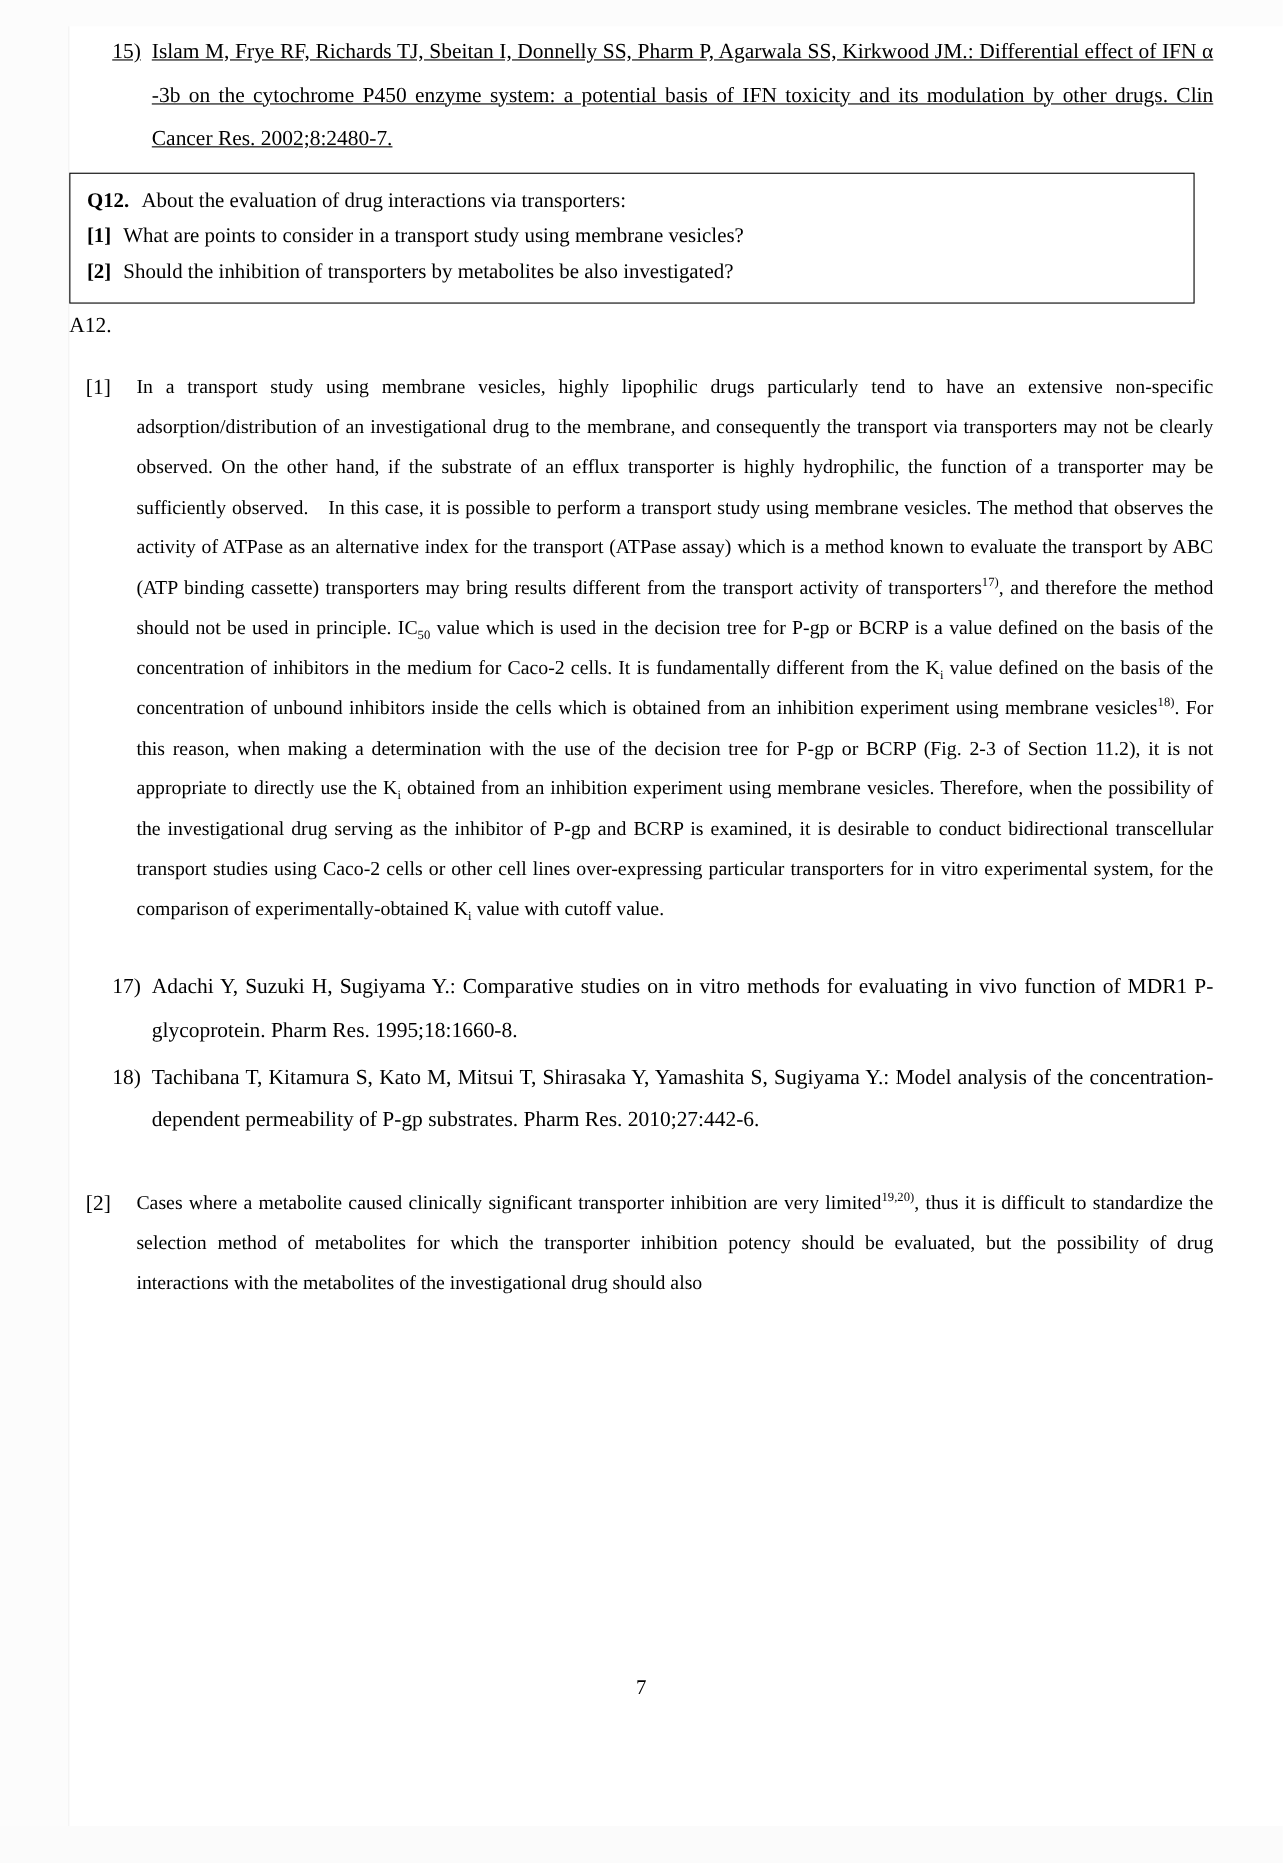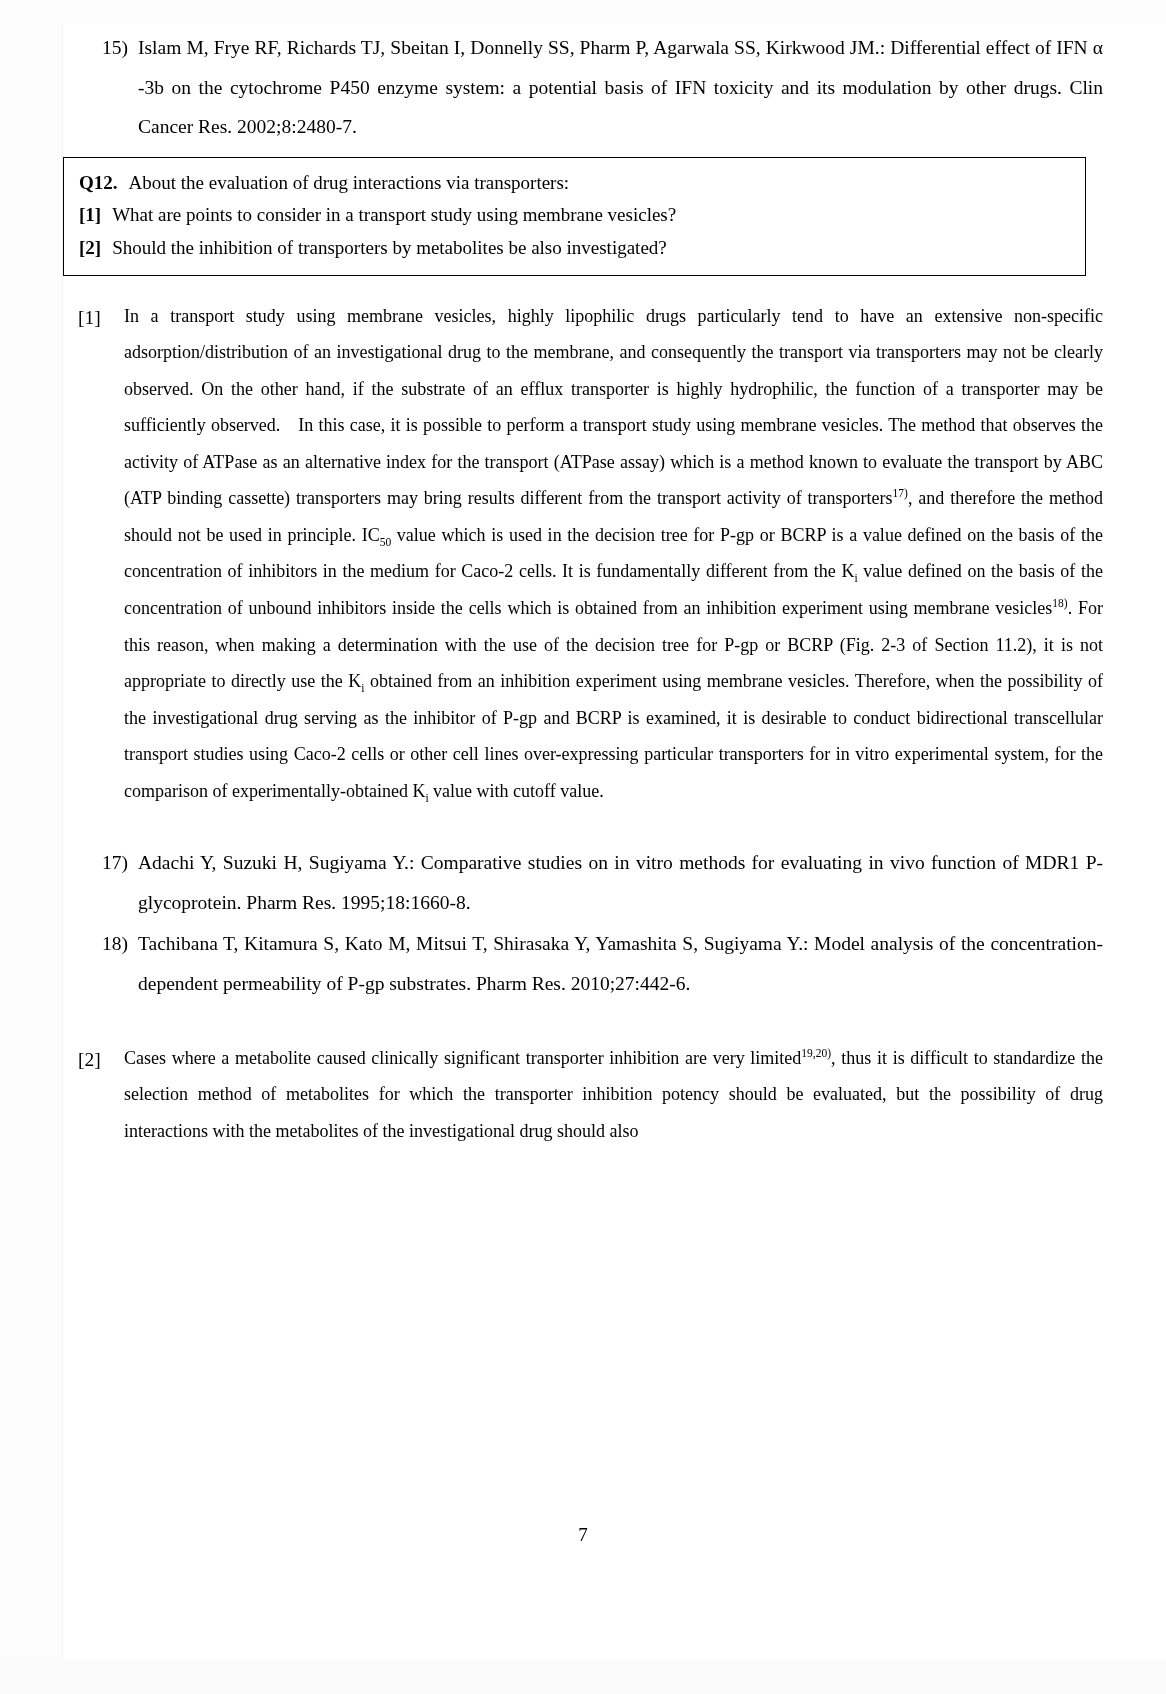--- a/index.html
+++ b/index.html
@@ -74,21 +74,21 @@
     box-sizing: border-box;
   }
   .ref-body {
     flex: 1 1 auto;
     text-align: justify;
     text-justify: inter-word;
     hyphens: none;
   }
 
   .ref-top { margin-left: 23px; margin-top: 0; }
-  .ref-top .ref-item { margin-bottom: 2px; }
+  .ref-top .ref-item { margin-bottom: 2px; text-decoration: underline; }
 
   
   .section-heading {
     font-size: 18.5px;
     line-height: 1.4;
     margin-top: 36px;
     margin-left: 0;
     letter-spacing: 0.1px;
   }
 
@@ -200,20 +200,21 @@
       <div class="qbox-row">
         <span class="qbox-label">[1]</span>
         <span class="qbox-text">What are points to consider in a transport study using membrane vesicles?</span>
       </div>
       <div class="qbox-row">
         <span class="qbox-label">[2]</span>
         <span class="qbox-text">Should the inhibition of transporters by metabolites be also investigated?</span>
       </div>
     </div>
 
+    <div class="a-label">A12.</div>
 
     <div class="ans-block">
       <span class="ans-label">[1]</span>
       <span class="ans-text"><span>In a transport study using membrane vesicles, highly lipophilic drugs particularly tend to have an extensive non-specific adsorption/distribution of an investigational drug to the membrane, and consequently the transport via transporters may not be clearly observed. On the other hand, if the substrate of an efflux transporter is highly hydrophilic, the function of a transporter may be sufficiently observed. In this case, it is possible to perform a transport study using membrane vesicles. The method that observes the activity of ATPase as an alternative index for the transport (ATPase assay) which is a method known to evaluate the transport by ABC (ATP binding cassette) transporters may bring results different from the transport activity of transporters</span><sup>17)</sup><span>, and therefore the method should not be used in principle. IC</span><sub>50</sub><span> value which is used in the decision tree for P-gp or BCRP is a value defined on the basis of the concentration of inhibitors in the medium for Caco-2 cells. It is fundamentally different from the K</span><sub>i</sub><span> value defined on the basis of the concentration of unbound inhibitors inside the cells which is obtained from an inhibition experiment using membrane vesicles</span><sup>18)</sup><span>. For this reason, when making a determination with the use of the decision tree for P-gp or BCRP (Fig. 2-3 of Section 11.2), it is not appropriate to directly use the K</span><sub>i</sub><span> obtained from an inhibition experiment using membrane vesicles. Therefore, when the possibility of the investigational drug serving as the inhibitor of P-gp and BCRP is examined, it is desirable to conduct bidirectional transcellular transport studies using Caco-2 cells or other cell lines over-expressing particular transporters for in vitro experimental system, for the comparison of experimentally-obtained K</span><sub>i</sub><span> value with cutoff value.</span></span>
     </div>
 
     <ul class="ref-list ref-mid">
       <li class="ref-item">
         <span class="ref-num">17)</span>
         <span class="ref-body">Adachi Y, Suzuki H, Sugiyama Y.: Comparative studies on in vitro methods for evaluating in vivo function of MDR1 P-glycoprotein. Pharm Res. 1995;18:1660-8.</span>

